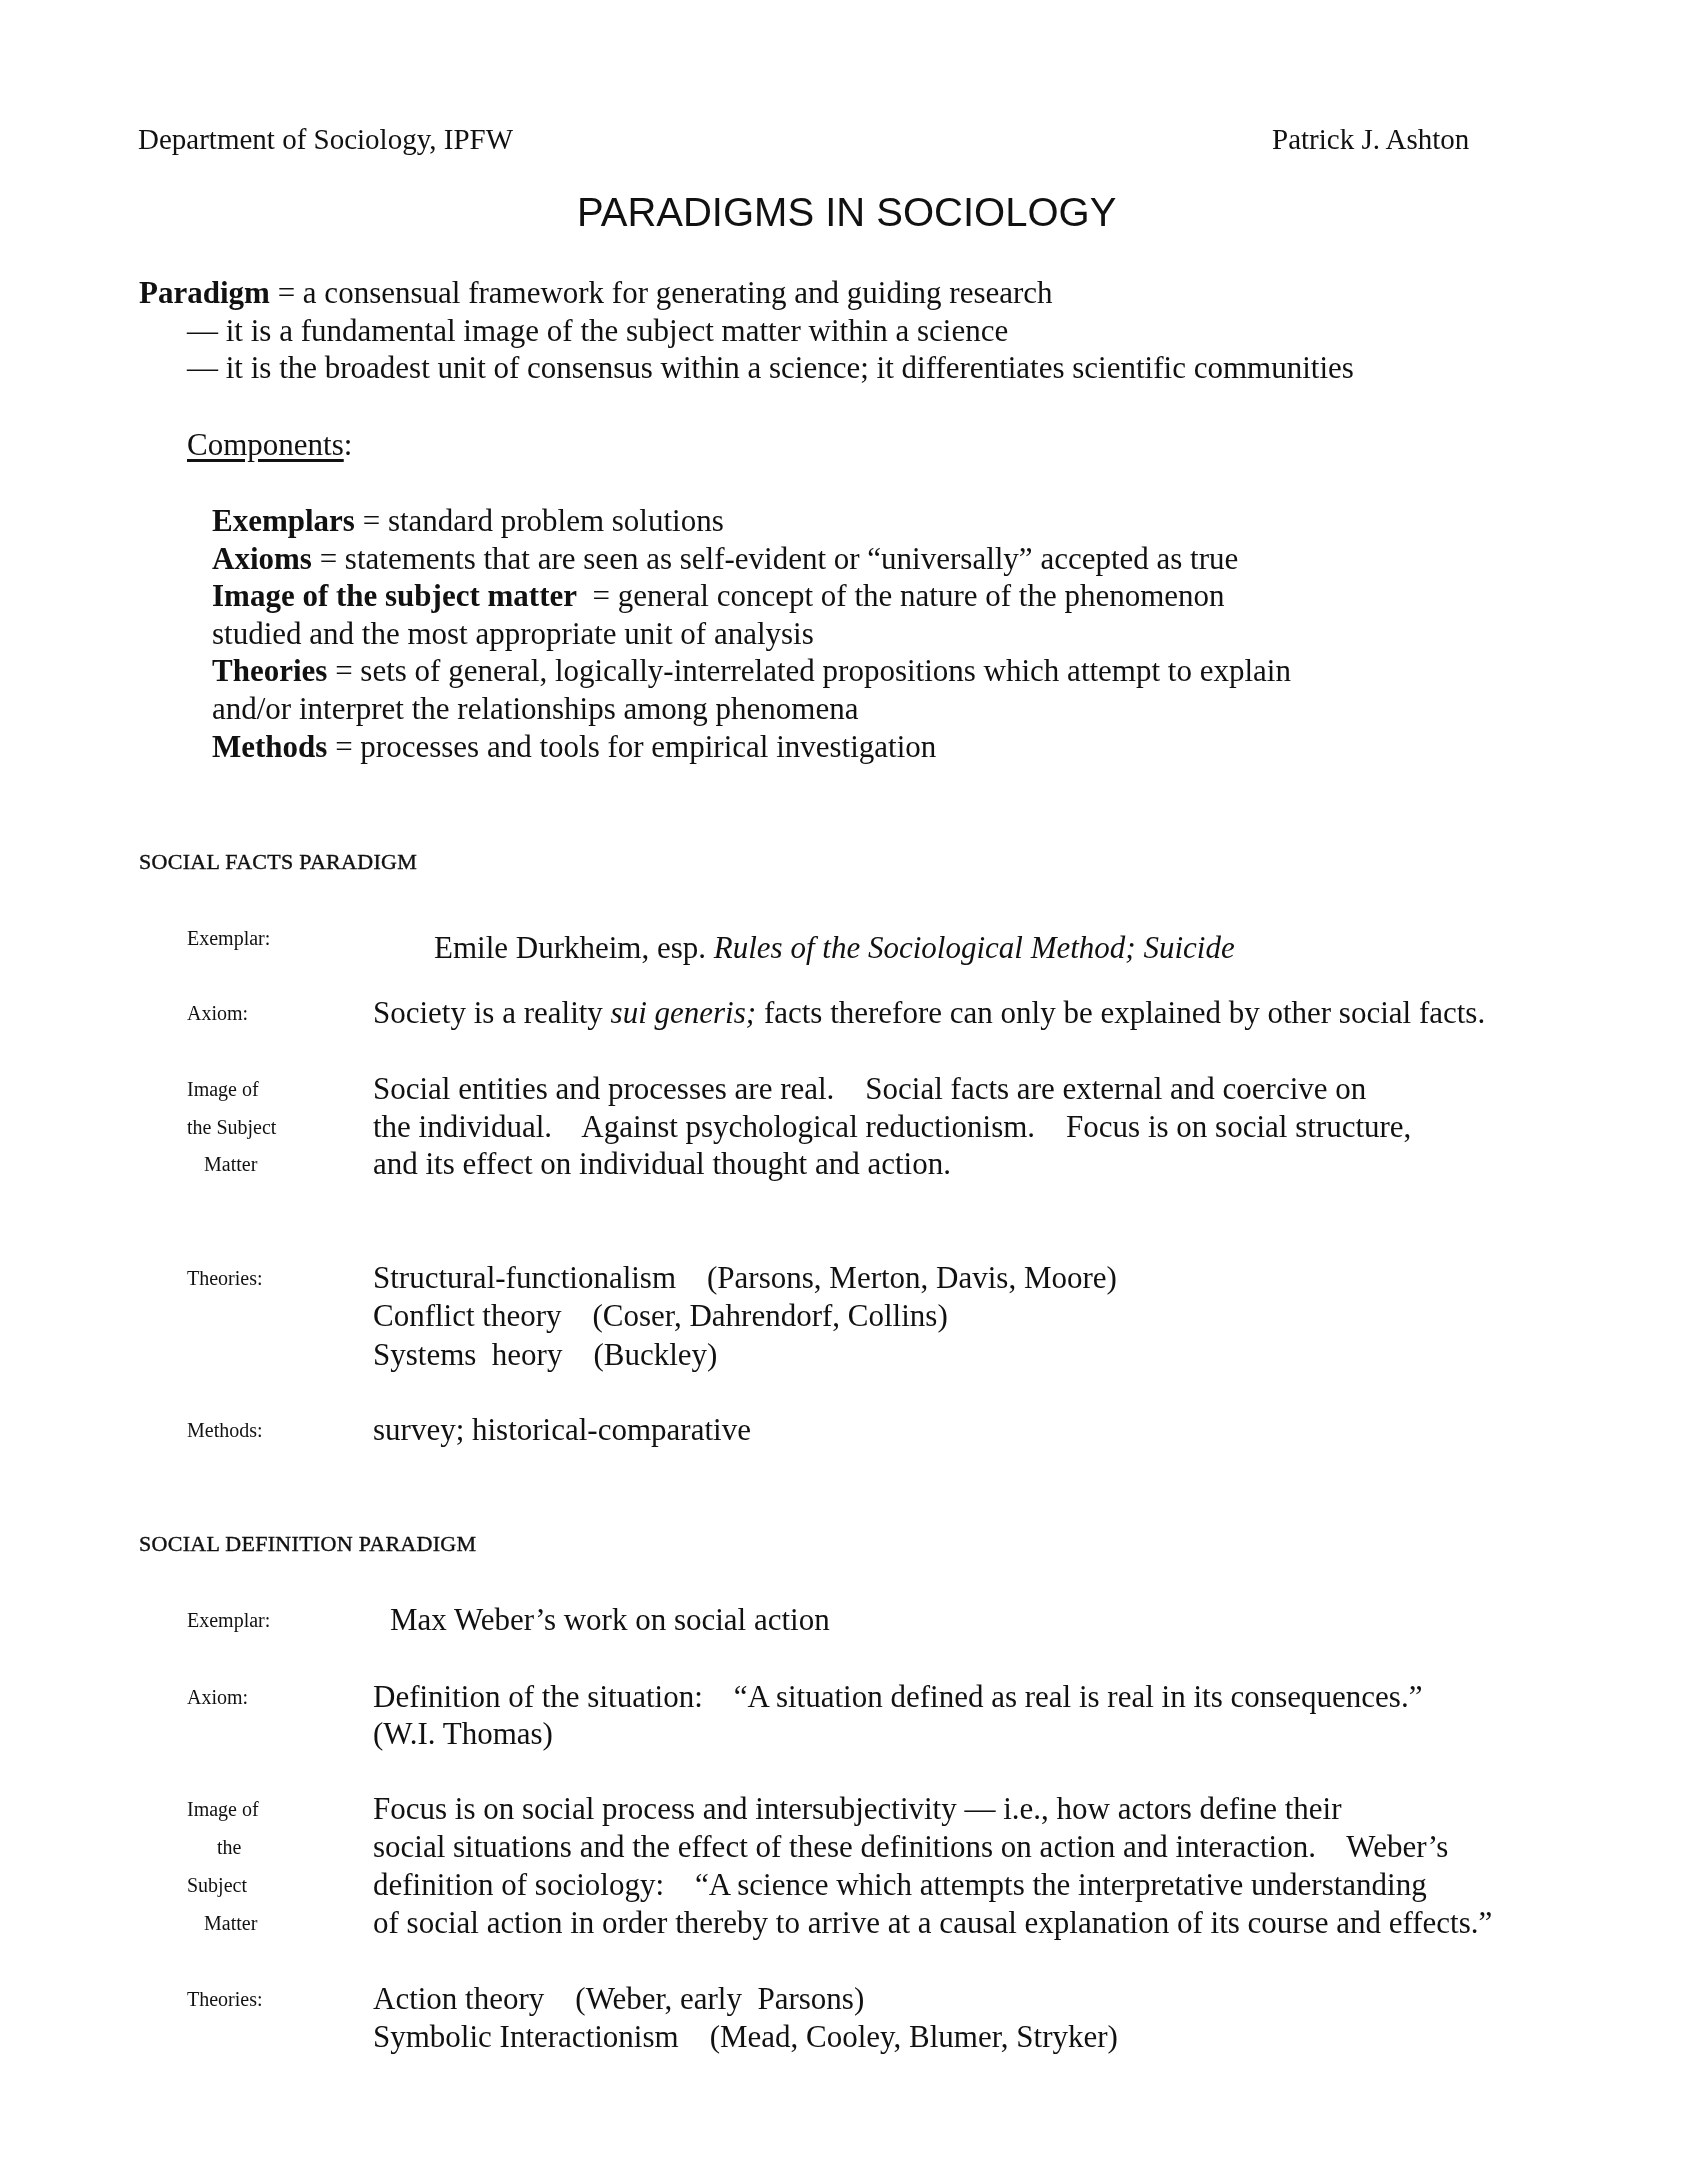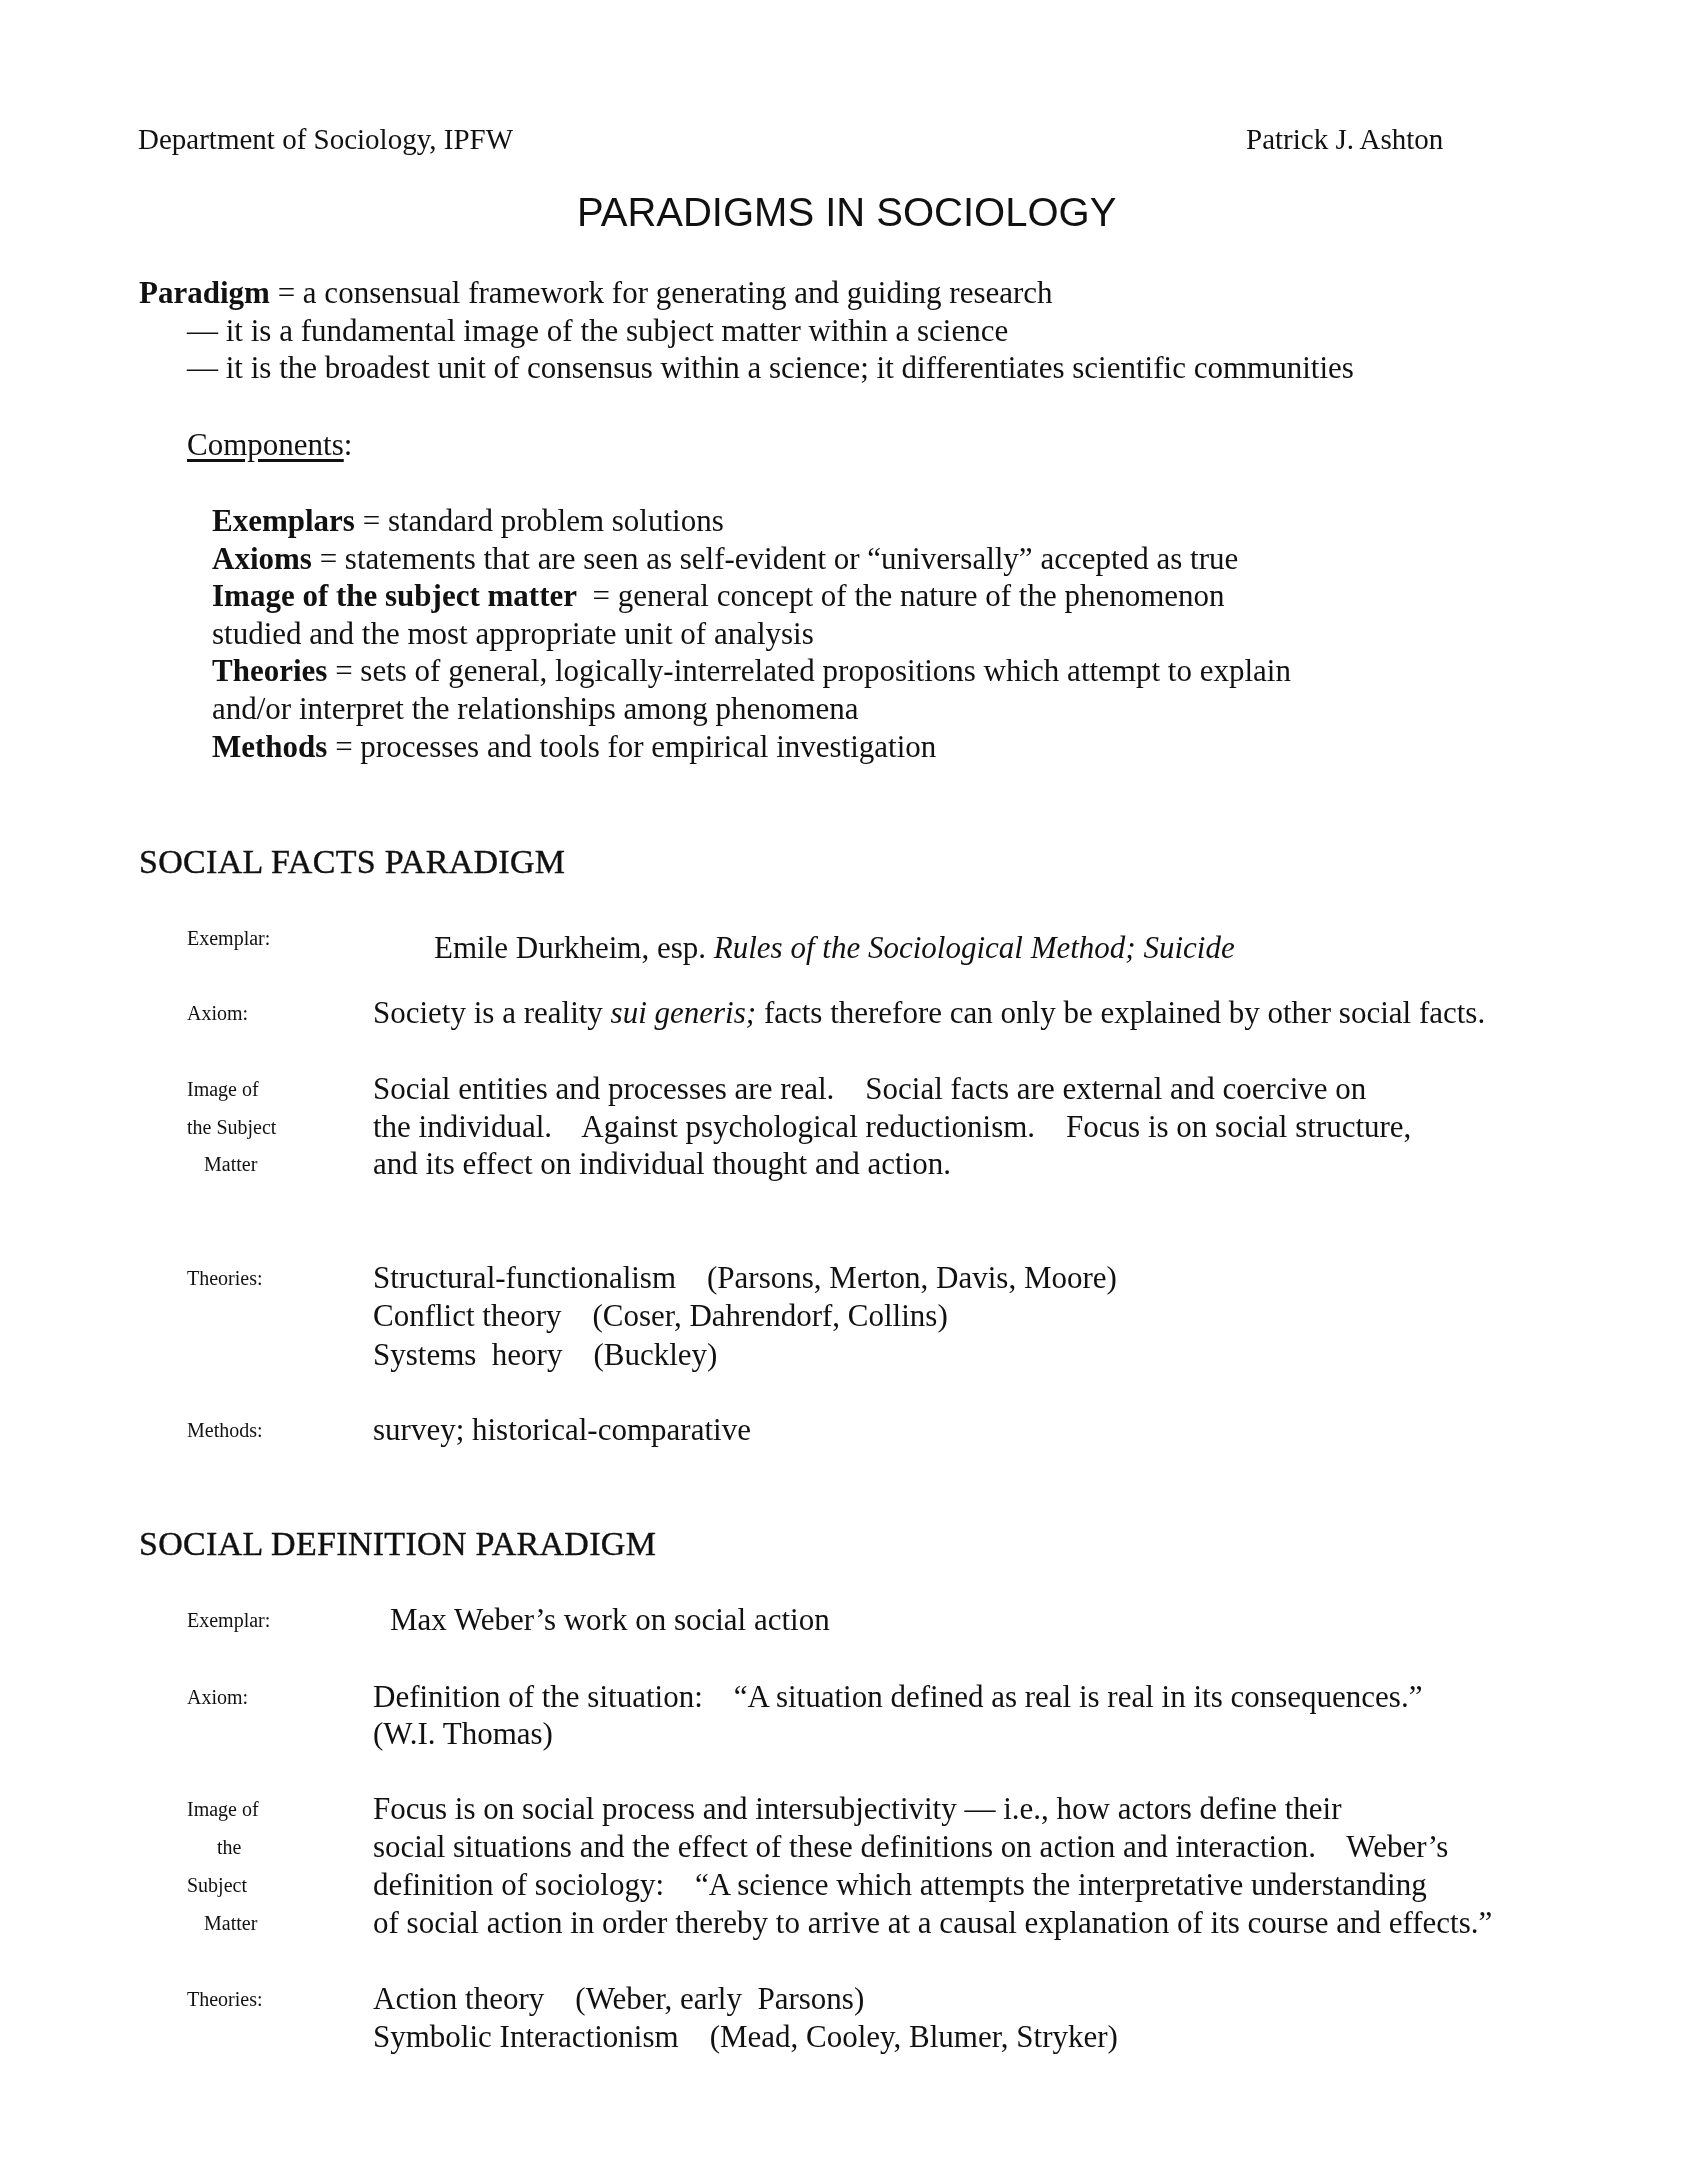--- a/index.html
+++ b/index.html
@@ -5,29 +5,29 @@
   html, body { margin: 0; padding: 0; background: #ffffff; }
   body { width: 1683px; height: 2178px; position: relative; overflow: hidden;
          font-family: "Liberation Serif", "DejaVu Serif", serif; color: #111111; }
   .ln { position: absolute; white-space: pre; font-size: 31px; line-height: 38px; height: 38px; }
   .hdr { font-size: 29px; }
   .title { position: absolute; font-family: "Liberation Sans", "DejaVu Sans", sans-serif;
            font-size: 40px; line-height: 46px; white-space: pre; color: #111; }
   .b { font-weight: bold; }
   .i { font-style: italic; }
   .u { text-decoration: underline; text-underline-offset: 4px; }
-  .sec { position: absolute; white-space: pre; font-size: 34px; line-height: 38px;
+  .sec { position: absolute; white-space: pre; font-size: 22px; line-height: 38px;
          letter-spacing: 0.3px; -webkit-text-stroke: 0.4px #111; }
   .lbl { position: absolute; font-weight: normal; font-size: 20px; line-height: 38px; white-space: pre; }
 </style>
 </head>
 <body>
 
 <div class="ln hdr" style="left:138px; top:120px;">Department of Sociology, IPFW</div>
-<div class="ln hdr" style="left:1246px; top:120px;">Patrick J. Ashton</div>
+<div class="ln hdr" style="left:1272px; top:120px;">Patrick J. Ashton</div>
 
 <div class="title" style="left:577px; top:189px;">PARADIGMS IN SOCIOLOGY</div>
 
 <div class="ln" style="left:139px; top:274px;"><span class="b">Paradigm</span><span> = a consensual framework for generating and guiding research</span></div>
 <div class="ln" style="left:187px; top:312px;">— it is a fundamental image of the subject matter within a science</div>
 <div class="ln" style="left:187px; top:349px;">— it is the broadest unit of consensus within a science; it differentiates scientific communities</div>
 
 <div class="ln" style="left:187px; top:426px;"><span class="u">Components</span><span>:</span></div>
 
 <div class="ln" style="left:212px; top:502px;"><span class="b">Exemplars</span><span> = standard problem solutions</span></div>

